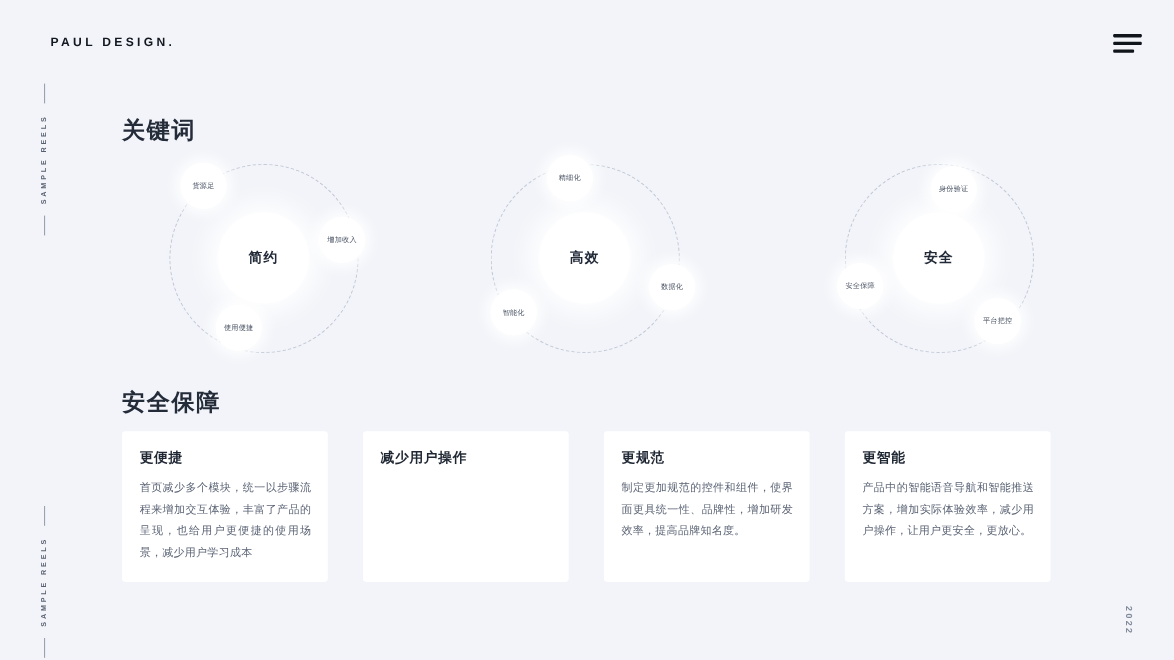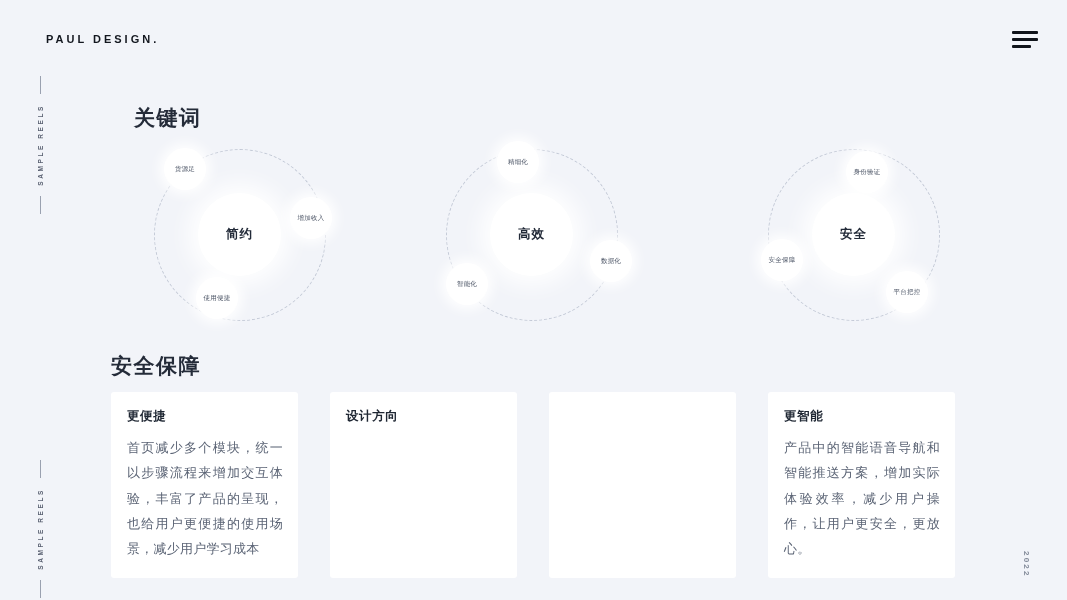--- a/index.html
+++ b/index.html
@@ -99,21 +99,21 @@
 
   
   .section-title {
     position: absolute;
     left: 111px;
     font-size: 21px;
     font-weight: 700;
     letter-spacing: 1.5px;
     color: #242b39;
   }
-  #title-keywords { top: 104px; margin-left: 23px; }
+  #title-keywords { top: 104px; }
   #title-direction { top: 352px; }
 
   
   .clusters {
     position: absolute;
     top: 140px;
     left: 0;
     width: 1067px;
     height: 190px;
   }
@@ -206,25 +206,26 @@
 
   .card-title {
     font-size: 12.5px;
     font-weight: 700;
     letter-spacing: .6px;
     color: #1f2733;
     margin-bottom: 10px;
   }
 
   .card-body {
-    font-size: 13px;
+    font-size: 10px;
     line-height: 1.95;
     letter-spacing: .25px;
     color: #5b6475;
     text-align: justify;
+    font-family: Liberation Mono, monospace;
   }
 </style>
 </head>
 <body>
 
 <div class="topbar">
   <div class="logo">PAUL DESIGN.</div>
   <div class="menu-btn">
     <span></span>
     <span></span>
@@ -279,24 +280,26 @@
 <div class="section-title" id="title-direction">安全保障</div>
 
 <div class="cards">
 
   <div class="card">
     <div class="card-title">更便捷</div>
     <div class="card-body">首页减少多个模块，统一以步骤流程来增加交互体验，丰富了产品的呈现，也给用户更便捷的使用场景，减少用户学习成本</div>
   </div>
 
   <div class="card">
-    <div class="card-title">设计方向</div>
+    <div class="card-title">减少用户操作</div>
   </div>
 
   <div class="card">
+    <div class="card-title">更规范</div>
+    <div class="card-body">制定更加规范的控件和组件，使界面更具统一性、品牌性，增加研发效率，提高品牌知名度。</div>
   </div>
 
   <div class="card">
     <div class="card-title">更智能</div>
     <div class="card-body">产品中的智能语音导航和智能推送方案，增加实际体验效率，减少用户操作，让用户更安全，更放心。</div>
   </div>
 
 </div>
 
 </body></html>

